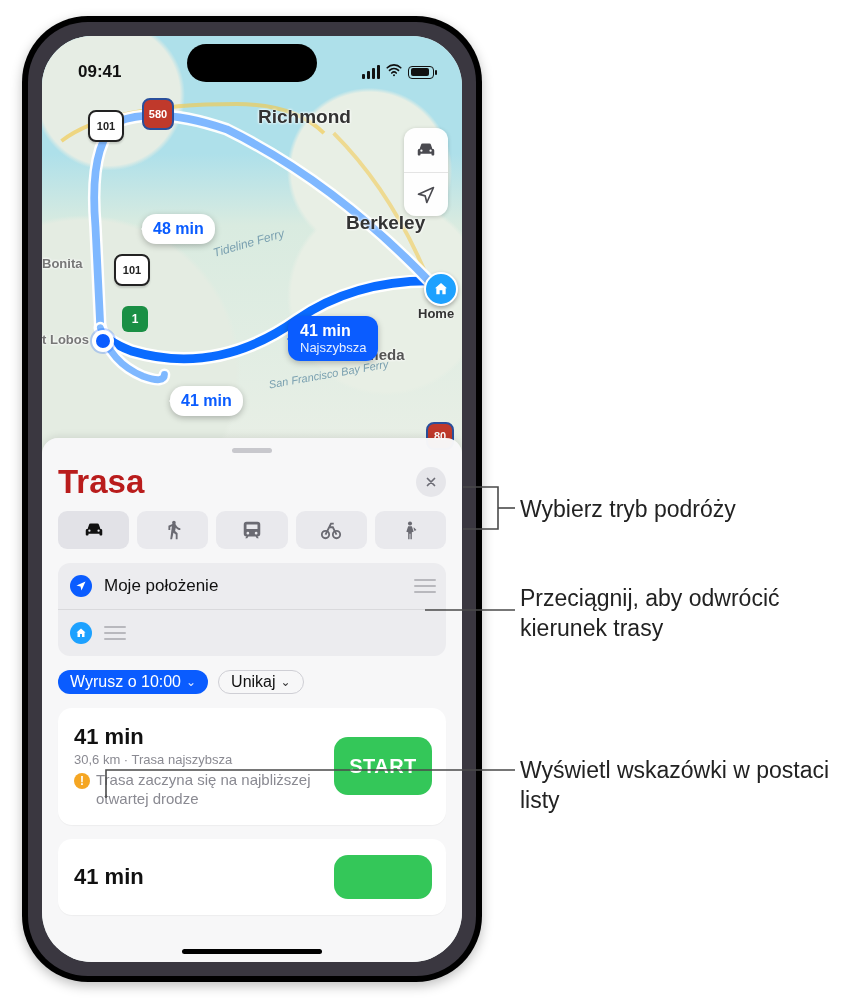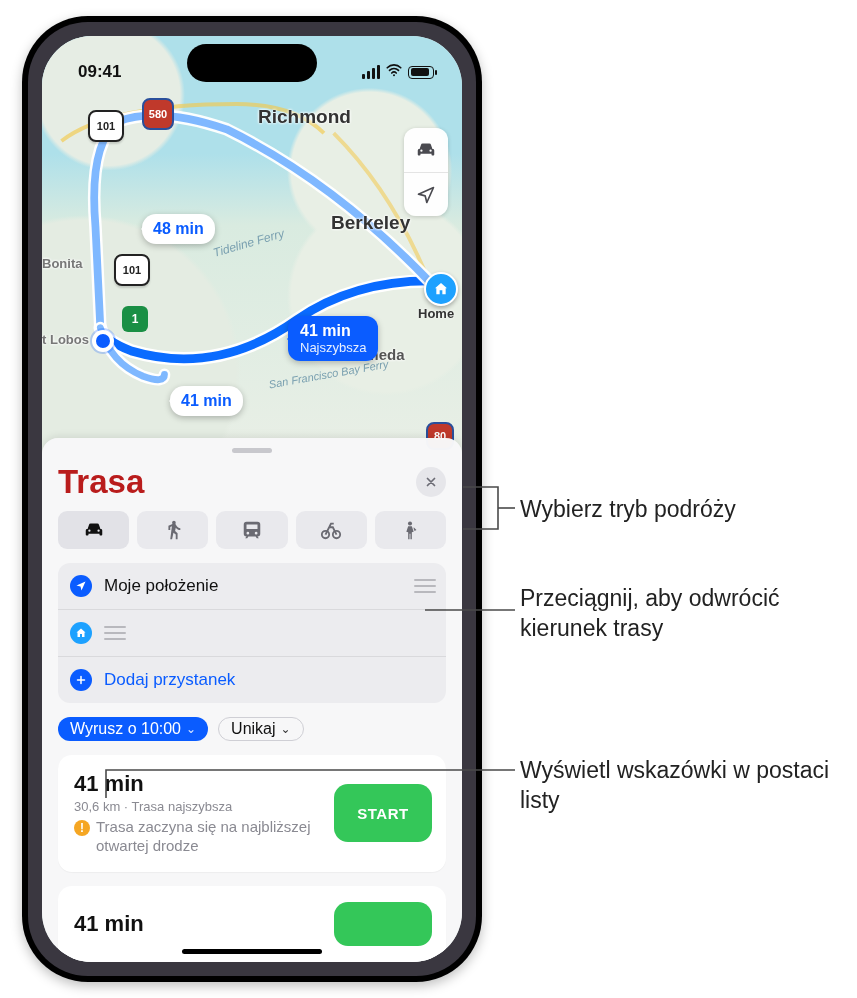--- a/index.html
+++ b/index.html
@@ -74,21 +74,21 @@
       radial-gradient(circle at 82% 62%, #e8efe5 22%, transparent 23%),
       radial-gradient(circle at 16% 14%, #e6ede4 14%, transparent 15%),
       radial-gradient(circle at 10% 80%, #e4ece2 30%, transparent 31%);
   }
   .route-svg { position:absolute; inset:0; }
   .city-lbl {
     position:absolute; font-size:19px; font-weight:600; color:#333;
     text-shadow:0 0 3px #fff,0 0 3px #fff;
   }
   .city-richmond { top:70px; left:216px; }
-  .city-berkeley { top:176px; left:289px; }
+  .city-berkeley { top:176px; left:304px; }
   .city-alameda  { top:310px; left:300px; font-size:15px; color:#555; }
   .city-bonita   { top:220px; left:0px;  font-size:13px; color:#777; }
   .city-lobos    { top:296px; left:0px;  font-size:13px; color:#777; }
   .ferry { position:absolute; top:200px; left:170px; font-size:12px; color:#7aa0b0; transform:rotate(-16deg); font-style:italic;}
   .ferry2{ position:absolute; top:332px; left:226px; font-size:11px; color:#7aa0b0; transform:rotate(-10deg); font-style:italic;}
 
   .shield {
     position:absolute; width:36px; height:32px; border-radius:8px;
     display:flex;align-items:center;justify-content:center;
     font-size:11px; font-weight:700;
@@ -191,21 +191,21 @@
     display:flex;align-items:center;gap:12px;margin-bottom:14px;
     box-shadow:0 1px 1px rgba(0,0,0,.04);
   }
   .card .info{flex:1;}
   .card h3{margin:0 0 2px 0;font-size:22px;font-weight:700;color:#111;}
   .card .sub{font-size:13px;color:#8a8a92;margin-bottom:4px;}
   .warn{display:flex;gap:6px;font-size:15px;color:#8a8a92;line-height:1.25;}
   .warn .dot{width:16px;height:16px;border-radius:8px;background:#f5a623;color:#fff;font-size:12px;font-weight:700;display:flex;align-items:center;justify-content:center;flex-shrink:0;margin-top:2px;}
   .go{
     width:98px;height:58px;border-radius:14px;background:#34c759;color:#fff;
-    font-size:15px;font-weight:700;display:flex;align-items:center;justify-content:center;letter-spacing:.5px;
+    font-size:20px;font-weight:700;display:flex;align-items:center;justify-content:center;letter-spacing:.5px;
   }
   .card.peek h3{margin:0;font-size:22px;font-weight:700;color:#111;}
 
   .home-bar{
     position:absolute;left:50%;bottom:8px;transform:translateX(-50%);
     width:140px;height:5px;border-radius:3px;background:#000;z-index:40;
   }
 
   
   .callout-layer{position:absolute;inset:0;pointer-events:none;}
@@ -369,28 +369,20 @@
               <svg width="12" height="12" viewBox="0 0 24 24" fill="#fff">
                   <path d="M12 3l9 8h-2v9h-5v-6h-4v6H5v-9H3z"></path>
                 </svg>
             </span>
             <span class="grip">
                 <i></i>
                 <i></i>
                 <i></i>
               </span>
           </div>
-          <div class="stop add">
-            <span class="ic add">
-              <svg width="12" height="12" viewBox="0 0 24 24" stroke="#fff" stroke-width="3" stroke-linecap="round">
-                  <path d="M12 5v14M5 12h14"></path>
-                </svg>
-            </span>
-            <span class="txt">Dodaj przystanek</span>
-          </div>
         </div>
 
         <div class="chips">
           <div class="chip primary">
             <span>Wyrusz o 10:00</span>
             <span class="chev">⌄</span>
           </div>
           <div class="chip secondary">
             <span>Unikaj</span>
             <span class="chev">⌄</span>

